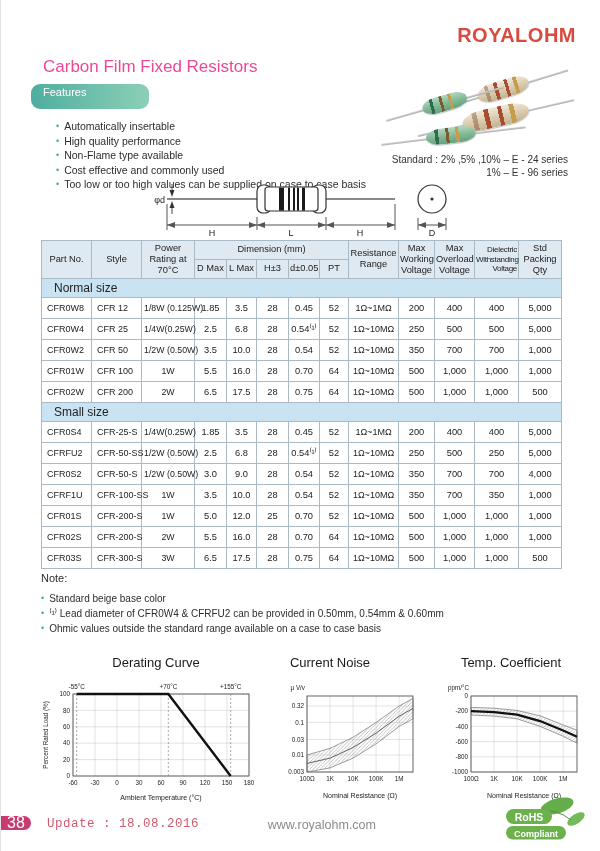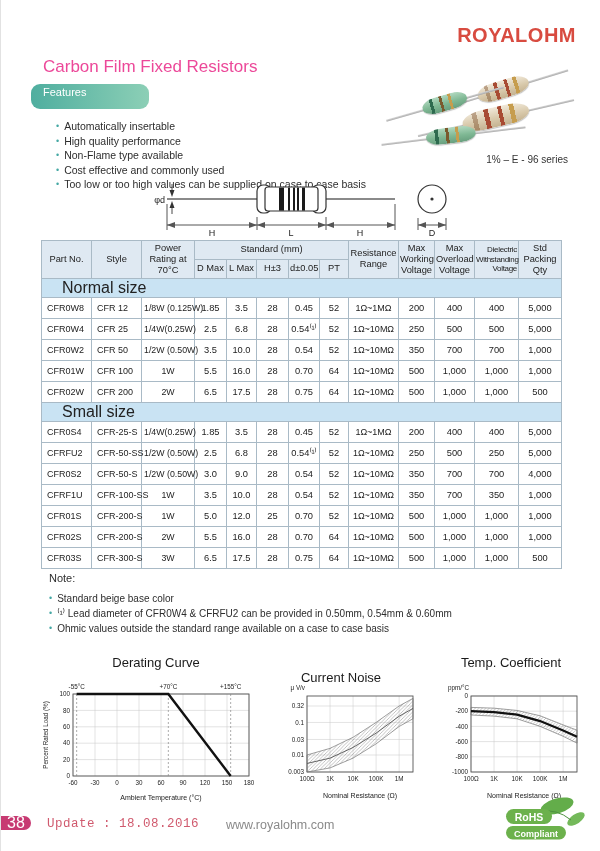--- a/index.html
+++ b/index.html
@@ -27,33 +27,33 @@
     linear-gradient(180deg,#b2d9c0,#7fb894 55%,#689f7e);}
 
   #standard-text{right:33px;top:153px;text-align:right;font-size:10px;line-height:13px;color:#333;}
 
   
   #spec-table{left:40px;top:240px;}
   table{table-layout:fixed;width:520px;border-collapse:collapse;font-size:9.3px;color:#222;}
   th,td{border:1px solid #a9bac6;}
   th{background:#dfe9f2;font-weight:normal;padding:2px 1px;line-height:1.18;text-align:center;}
   td{text-align:center;height:20px;padding:0 2px;background:#fff;}
-  tr.section td{background:#c9e3f3;text-align:left;padding-left:20px;font-size:16px;height:18px;}
+  tr.section td{background:#c9e3f3;text-align:left;padding-left:12px;font-size:12px;height:18px;}
   td.c0,td.c1{text-align:left;padding-left:5px;white-space:nowrap;font-size:9px;}
   td.c2{white-space:nowrap;font-size:8.8px;}
   td.c8{white-space:nowrap;font-size:9px;}
   .th-diel{font-size:8px;letter-spacing:-.3px;text-align:right;}
 
   
-  #note{left:40px;top:572px;width:520px;margin-left:8px;}
+  #note{left:40px;top:572px;width:520px;}
   #note-title{font-size:11px;margin-bottom:7px;}
   #note-list div{font-size:10px;line-height:14.2px;color:#2d2d2d;}
 
   .chart-title{top:655px;text-align:center;font-size:13px;color:#1a1a1a;}
-  .footer-web{left:225px;top:818px;width:150px;text-align:left;font-size:12.5px;color:#8a8a8a;}
+  .footer-web{left:225px;top:818px;width:150px;text-align:right;font-size:12.5px;color:#8a8a8a;}
   #page-badge{left:0;top:816px;width:30px;height:14px;background:#c73a72;color:#fff;font-size:16px;
       border-radius:0 9px 9px 0;display:flex;align-items:center;justify-content:center;}
   #update-text{left:46px;top:817px;font-family:"Liberation Mono",monospace;font-size:12.5px;color:#d05a6e;letter-spacing:.5px;}
 </style>
 </head>
 <body>
 
 <div id="page">
 
   <div id="logo" class="abs">ROYALOHM</div>
@@ -81,20 +81,21 @@
       <div class="lead"></div>
       <div class="res-body beige" style="left:46px;width:68px;height:20px;top:1px;"></div>
     </div>
     <div class="res-wrap" style="left:5px;top:58px;width:145px;transform:rotate(-7deg);">
       <div class="lead"></div>
       <div class="res-body greenb" style="left:45px;width:50px;height:16px;top:3px;"></div>
     </div>
   </div>
 
   <div id="standard-text" class="abs">
+    <div>Standard : 2% ,5% ,10% – E - 24 series</div>
     <div>1% – E - 96 series</div>
   </div>
 
   <svg class="abs" style="left:138px;top:176px;" width="330" height="66">
     <line x1="28" y1="23" x2="256" y2="23" stroke="#8a8a8a" stroke-width="2"></line>
     <line x1="33" y1="8" x2="33" y2="14" stroke="#333" stroke-width="0.9"></line>
     <line x1="33" y1="32" x2="33" y2="38" stroke="#333" stroke-width="0.9"></line>
     <path d="M33 21 L30.5 14 L35.5 14 Z" fill="#333"></path>
     <path d="M33 25 L30.5 32 L35.5 32 Z" fill="#333"></path>
     <text x="26" y="27" font-size="9" fill="#222" text-anchor="end">φd</text>
@@ -145,21 +146,21 @@
           <col style="width:36px">
           <col style="width:40px">
           <col style="width:44px">
           <col style="width:43px">
       </colgroup>
       <thead>
         <tr>
           <th rowspan="2">Part No.</th>
           <th rowspan="2">Style</th>
           <th rowspan="2">Power Rating at 70°C</th>
-          <th colspan="5">Standard (mm)</th>
+          <th colspan="5">Dimension (mm)</th>
           <th rowspan="2">Resistance Range</th>
           <th rowspan="2">Max Working Voltage</th>
           <th rowspan="2">Max Overload Voltage</th>
           <th rowspan="2" class="th-diel">Dielectric Withstanding Voltage</th>
           <th rowspan="2">Std Packing Qty</th>
         </tr>
         <tr>
           <th>D Max</th>
           <th>L Max</th>
           <th>H±3</th>
@@ -361,21 +362,21 @@
   <div id="note" class="abs">
     <div id="note-title">Note:</div>
     <div id="note-list">
         <div><span class="bullet">•</span><span>Standard beige base color</span></div>
         <div><span class="bullet">•</span><span>⁽¹⁾ Lead diameter of CFR0W4 &amp; CFRFU2 can be provided in 0.50mm, 0.54mm &amp; 0.60mm</span></div>
         <div><span class="bullet">•</span><span>Ohmic values outside the standard range available on a case to case basis</span></div>
       </div>
   </div>
 
   <div class="abs chart-title" style="left:60px;width:190px;">Derating Curve</div>
-  <div class="abs chart-title" style="left:265px;width:150px;margin-top:15px;">Current Noise</div>
+  <div class="abs chart-title" style="left:254px;width:150px;">Current Noise</div>
   <div class="abs chart-title" style="left:430px;width:160px;">Temp. Coefficient</div>
   <svg id="chart-derating" class="abs" style="left:38px;top:670px;" width="220" height="140">
       <line x1="34" y1="24" x2="34" y2="106" stroke="#c6c6c6" stroke-width="0.5"></line>
       <text x="34" y="115" font-size="6.3" fill="#222" text-anchor="middle">-60</text>
       <line x1="56" y1="24" x2="56" y2="106" stroke="#c6c6c6" stroke-width="0.5"></line>
       <text x="56" y="115" font-size="6.3" fill="#222" text-anchor="middle">-30</text>
       <line x1="78" y1="24" x2="78" y2="106" stroke="#c6c6c6" stroke-width="0.5"></line>
       <text x="78" y="115" font-size="6.3" fill="#222" text-anchor="middle">0</text>
       <line x1="100" y1="24" x2="100" y2="106" stroke="#c6c6c6" stroke-width="0.5"></line>
       <text x="100" y="115" font-size="6.3" fill="#222" text-anchor="middle">30</text>

